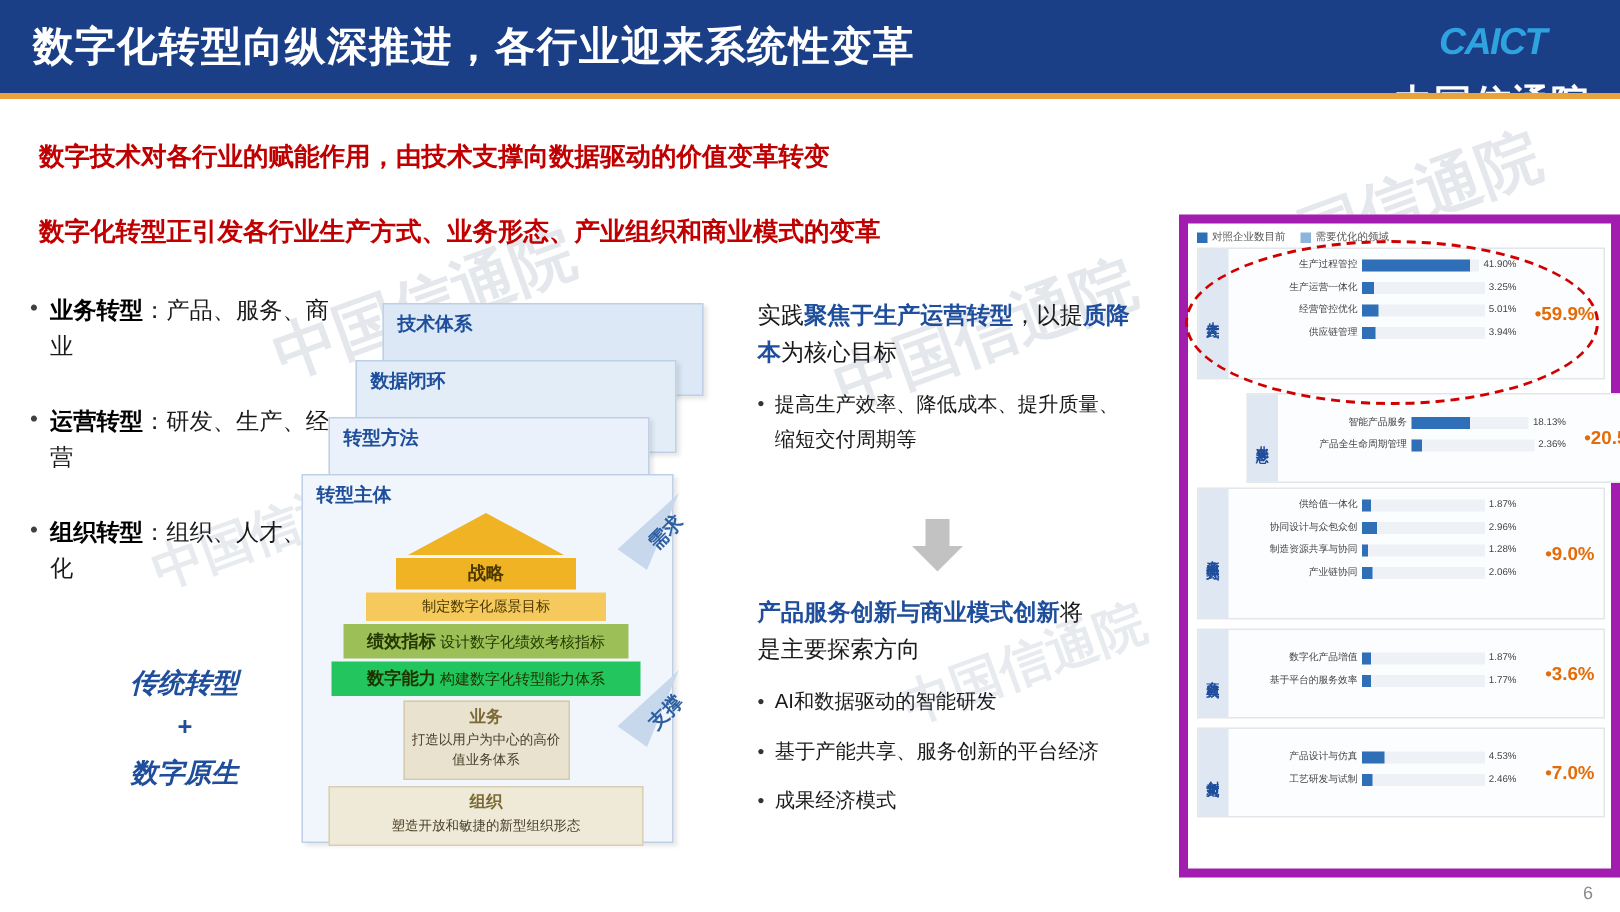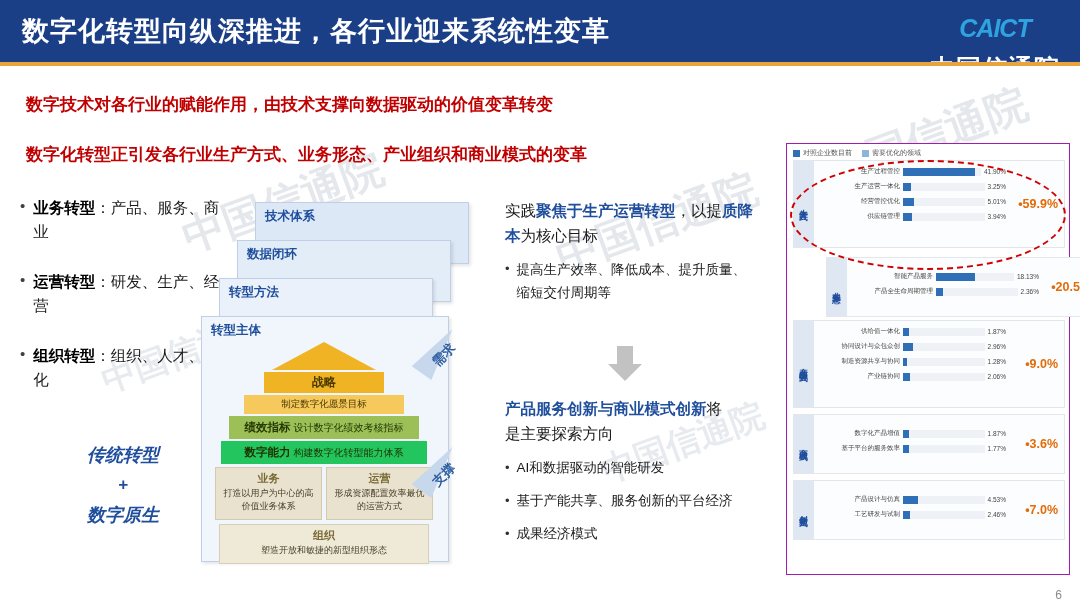--- a/index.html
+++ b/index.html
@@ -159,21 +159,21 @@
   .mid-h2{font-size:15.5px;line-height:25px;color:#1a1a1a;}
   .mid-h2 b{color:#1f4e9c;font-weight:bold;}
   .mlist{margin-top:12px;}
   .mlist .row{display:flex;gap:7px;margin-bottom:13px;}
   .mlist .row .dot{font-size:13px;color:#333;line-height:20px;}
   .mlist .row .t{font-size:13.5px;line-height:20px;color:#1a1a1a;}
 
   
   .chart{
     position:absolute;left:786px;top:143px;width:282px;height:430px;
-    background:#ffffff;border:1px solid #a21caf;
+    background:#ffffff;border:6px solid #a21caf;
   }
   .chart .legend{
     position:absolute;left:6px;top:4px;display:flex;gap:10px;
     font-size:7px;color:#555;
   }
   .chart .legend .li{display:flex;align-items:center;gap:3px;}
   .chart .legend .sw{width:7px;height:7px;display:inline-block;}
   .grp{
     position:absolute;left:6px;width:270px;
     border:1px solid #e3e6ea;
@@ -282,24 +282,20 @@
         <span>设计数字化绩效考核指标</span>
       </div>
       <div class="prow p-cap">
         <b>数字能力</b>
         <span>构建数字化转型能力体系</span>
       </div>
       <div class="duo">
         <div class="cell">
           <span class="ch">业务</span>
           <span>打造以用户为中心的高价值业务体系</span>
-        </div>
-        <div class="cell">
-          <span class="ch">运营</span>
-          <span>形成资源配置效率最优的运营方式</span>
         </div>
       </div>
       <div class="p-org">
         <span class="ch">组织</span>
         <span>塑造开放和敏捷的新型组织形态</span>
       </div>
     </div>
 
     <div class="big-arrow"></div>
     <div class="big-arrow2"></div>

